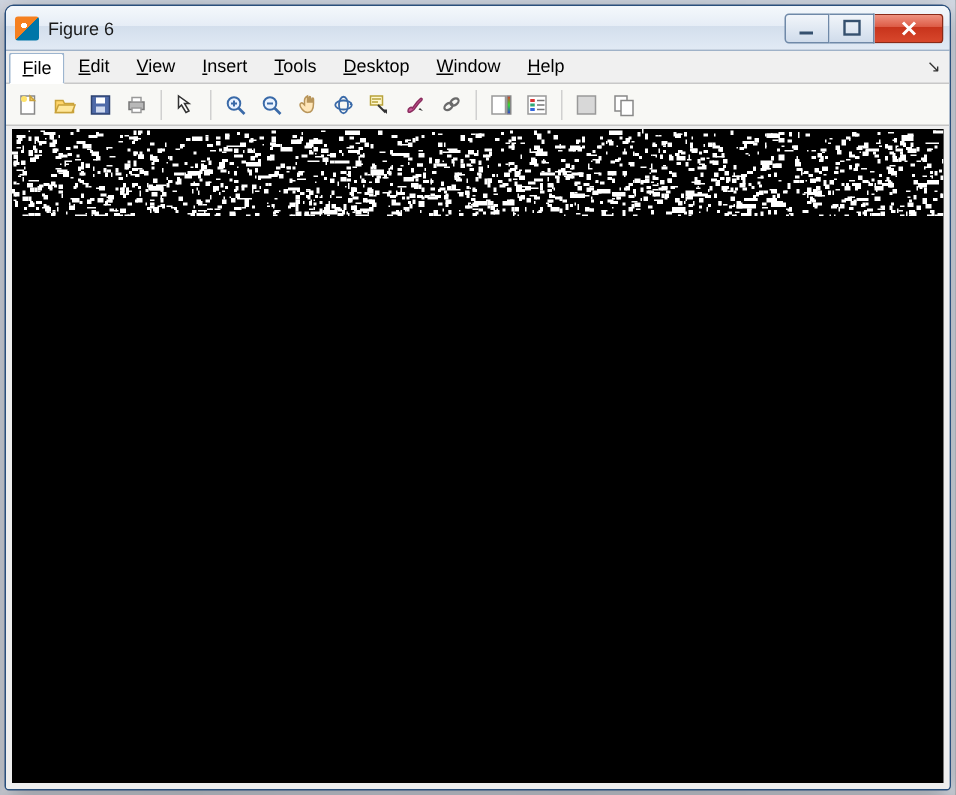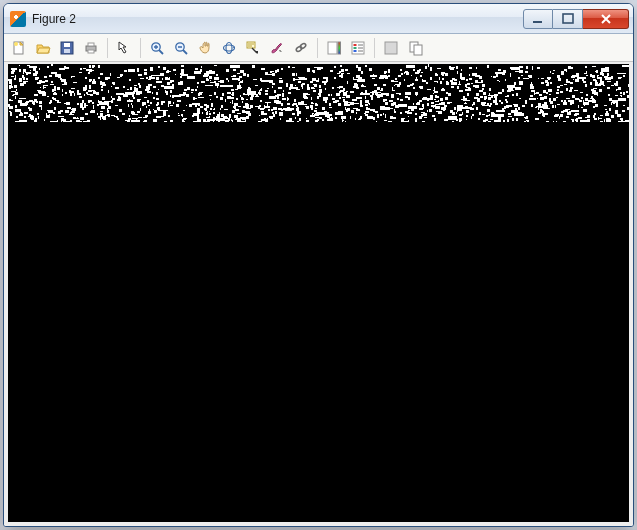--- a/index.html
+++ b/index.html
@@ -145,41 +145,52 @@
 </style>
 </head>
 <body>
 
 <div class="desktop-blur"></div>
 
 <div class="window">
 
   <div class="titlebar">
     <div class="app-icon"></div>
-    <div class="title-text">Figure 2</div>
+    <div class="title-text">Figure 6</div>
     <div class="titlespace"></div>
     <div class="win-btns">
       <div class="win-btn">
         <svg class="ico" viewBox="0 0 16 16">
             <rect x="3" y="10" width="9" height="2" fill="#35506e"></rect>
           </svg>
       </div>
       <div class="win-btn">
         <svg class="ico" viewBox="0 0 16 16">
             <rect x="3" y="3" width="10" height="9" fill="none" stroke="#35506e" stroke-width="1.6"></rect>
           </svg>
       </div>
       <div class="win-btn close">
         <svg class="ico" viewBox="0 0 16 16">
             <path d="M4 4 L12 12 M12 4 L4 12" stroke="#fff" stroke-width="2"></path>
           </svg>
       </div>
     </div>
   </div>
 
+  <div class="menubar" id="menubar">
+    <div class="menu-item active"><u>F</u>ile</div>
+      <div class="menu-item"><u>E</u>dit</div>
+      <div class="menu-item"><u>V</u>iew</div>
+      <div class="menu-item"><u>I</u>nsert</div>
+      <div class="menu-item"><u>T</u>ools</div>
+      <div class="menu-item"><u>D</u>esktop</div>
+      <div class="menu-item"><u>W</u>indow</div>
+      <div class="menu-item"><u>H</u>elp</div>
+      <div class="menu-dock">↘</div>
+  </div>
 
   <div class="toolbar" id="toolbar">
       <div class="tool-btn">
         <svg class="ico" viewBox="0 0 16 16">
           <rect x="3" y="2" width="9" height="12" fill="#fff" stroke="#888"></rect>
           <path d="M9 2 L12 5 L9 5 Z" fill="#ffd56a" stroke="#c9a23a"></path>
           <circle cx="5" cy="4" r="2" fill="#ffe36a"></circle>
         </svg>
       </div>
       <div class="tool-btn">

